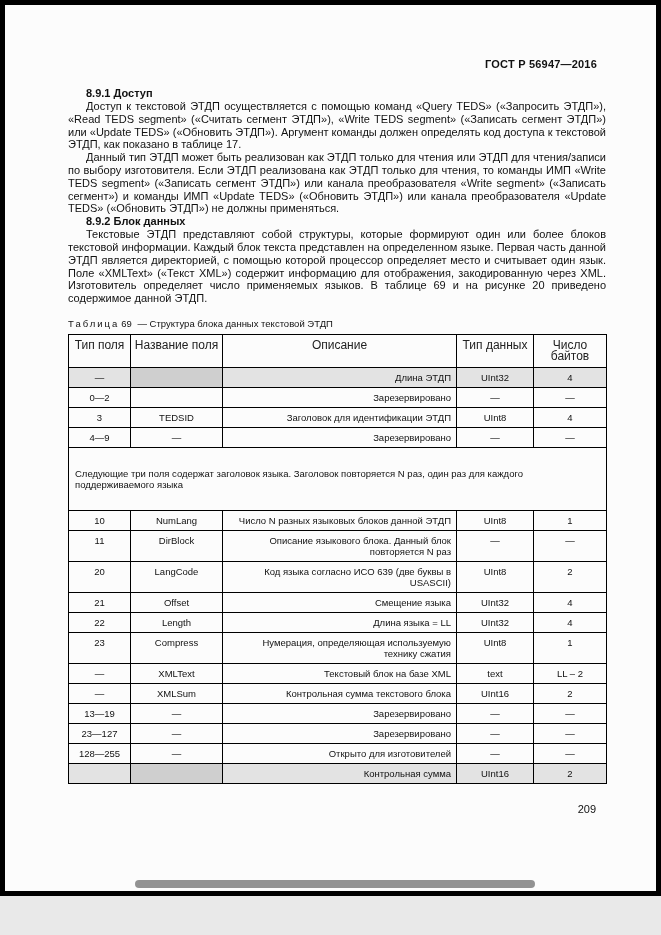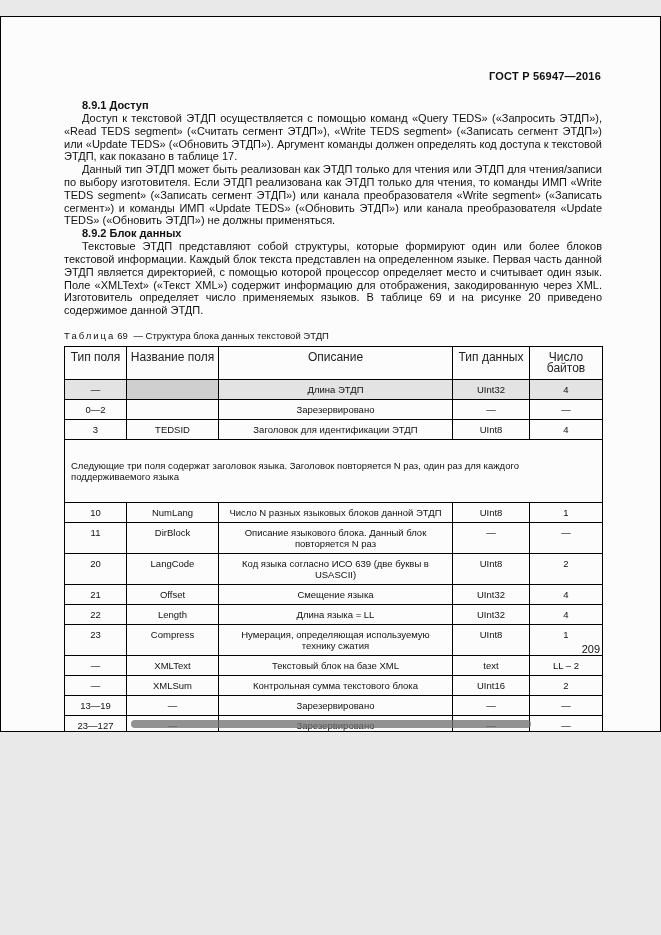--- a/index.html
+++ b/index.html
@@ -2,24 +2,24 @@
 <html><head>
 <meta charset="utf-8">
 <style>
   * { margin: 0; padding: 0; box-sizing: border-box; }
   html, body { background: #e9e9e9; }
   body { font-family: "Liberation Sans", sans-serif; }
 
   .page {
     position: relative;
     width: 661px;
-    height: 716px;
-    margin: 16px auto;
+    height: 896px;
+    margin: 0 auto;
     background: #fcfcfc;
-    border: 1px solid #000000;
+    border: 5px solid #000000;
     overflow: hidden;
     color: #111;
   }
 
   .running-header {
     position: absolute;
     top: 53px;
     right: 59px;
     font-size: 11px;
     font-weight: bold;
@@ -72,21 +72,21 @@
   }
   table.teds th {
     font-weight: normal;
     font-size: 12px;
     text-align: center;
     color: #222;
     padding: 5px 3px;
   }
   table.teds td.c0, table.teds td.c1,
   table.teds td.c3, table.teds td.c4 { text-align: center; }
-  table.teds td.c2 { text-align: center; }
+  table.teds td.c2 { text-align: right; }
   table.teds td.shaded { background: #e3e3e3; }
   table.teds td.shaded-dark { background: #cfcfcf; }
   table.teds td.span-cell {
     text-align: left;
     padding: 20px 6px;
   }
 
   .page-number {
     position: absolute;
     right: 60px;
@@ -162,20 +162,27 @@
             <td class="c4">—</td>
           </tr>
           <tr>
             <td class="c0">3</td>
             <td class="c1">TEDSID</td>
             <td class="c2">Заголовок для идентификации ЭТДП</td>
             <td class="c3">UInt8</td>
             <td class="c4">4</td>
           </tr>
           <tr>
+            <td class="c0">4—9</td>
+            <td class="c1">—</td>
+            <td class="c2">Зарезервировано</td>
+            <td class="c3">—</td>
+            <td class="c4">—</td>
+          </tr>
+          <tr>
             <td colspan="5" class="span-cell">Следующие три поля содержат заголовок языка. Заголовок повторяется N раз, один раз для каждого поддерживаемого языка</td>
           </tr>
           <tr>
             <td class="c0">10</td>
             <td class="c1">NumLang</td>
             <td class="c2">Число N разных языковых блоков данной ЭТДП</td>
             <td class="c3">UInt8</td>
             <td class="c4">1</td>
           </tr>
           <tr>

